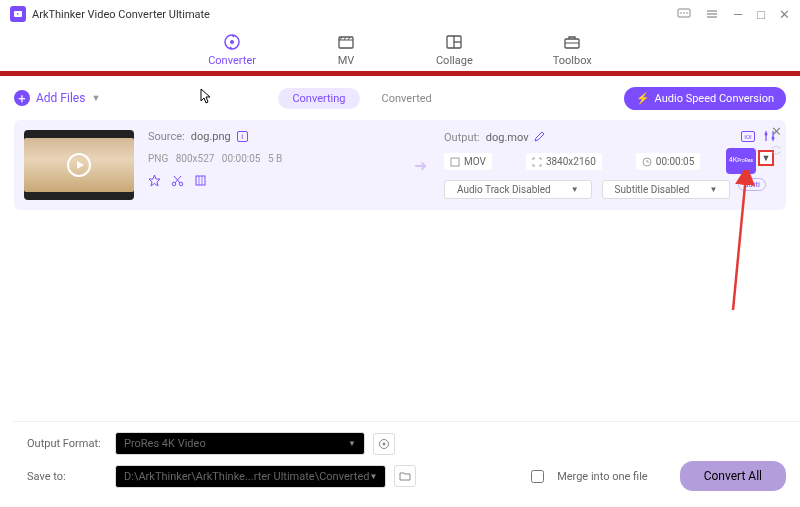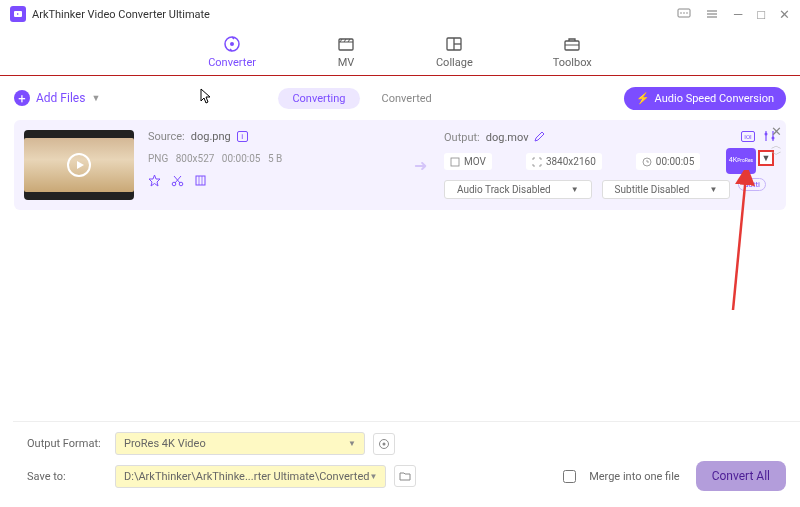--- a/index.html
+++ b/index.html
@@ -3,21 +3,21 @@
 <meta charset="utf-8">
 <style>
 *{box-sizing:border-box;margin:0;padding:0;font-family:-apple-system,BlinkMacSystemFont,"Segoe UI",Roboto,sans-serif}
 body{width:800px;height:507px;background:#fff;overflow:hidden;position:relative}
 .titlebar{height:28px;display:flex;align-items:center;padding:0 10px;font-size:11px;color:#333}
 .titlebar-logo{width:16px;height:16px;background:#7c4dff;border-radius:3px;margin-right:6px;display:flex;align-items:center;justify-content:center}
 .titlebar-logo svg{width:10px;height:10px}
 .titlebar-title{flex:1}
 .titlebar-btns{display:flex;gap:14px;align-items:center}
 .titlebar-btns span{cursor:pointer;color:#888;font-size:13px;display:flex;align-items:center}
-.nav{height:48px;display:flex;align-items:center;justify-content:center;gap:80px;border-bottom:1px solid #b91c1c}
+.nav{height:48px;display:flex;align-items:center;justify-content:center;gap:80px;border-bottom:5px solid #b91c1c}
 .nav-item{display:flex;flex-direction:column;align-items:center;gap:2px;cursor:pointer;color:#666;font-size:11px}
 .nav-item.active{color:#7c4dff}
 .nav-icon{width:20px;height:20px;display:flex;align-items:center;justify-content:center}
 .toolbar{height:32px;display:flex;align-items:center;padding:0 14px;margin-top:6px}
 .add-btn{display:flex;align-items:center;gap:6px;color:#7c4dff;font-size:12px;cursor:pointer}
 .add-plus{width:16px;height:16px;border-radius:50%;background:#7c4dff;color:#fff;display:flex;align-items:center;justify-content:center;font-size:13px;line-height:1}
 .toolbar-center{flex:1;display:flex;justify-content:center;gap:8px}
 .tab{padding:4px 14px;border-radius:12px;font-size:11px;color:#888;cursor:pointer}
 .tab.active{background:#ede7ff;color:#7c4dff}
 .high-speed{background:#7c4dff;color:#fff;font-size:11px;padding:5px 12px;border-radius:14px;display:flex;align-items:center;gap:5px;cursor:pointer}
@@ -44,25 +44,25 @@
 .sel{background:#fff;border:1px solid #ddd;border-radius:3px;padding:3px 12px;font-size:10px;color:#666;display:flex;align-items:center;gap:20px;cursor:pointer}
 .badge-4k{position:absolute;right:30px;top:28px;width:30px;height:26px;background:#7c4dff;border-radius:4px;color:#fff;font-size:7px;display:flex;flex-direction:row;align-items:center;justify-content:center;line-height:1.1}
 .format-dd{position:absolute;right:12px;top:30px;width:16px;height:16px;border:2px solid #e53935;background:#fff;display:flex;align-items:center;justify-content:center;cursor:pointer;font-size:9px;color:#555}
 .close-x{position:absolute;right:4px;top:4px;cursor:pointer;color:#888;font-size:13px}
 .sort-arrows{position:absolute;right:4px;top:22px;color:#bbb;font-size:11px;line-height:0.8;cursor:pointer}
 .settings-btn{position:absolute;right:20px;top:58px;font-size:8px;color:#7c4dff;border:1px solid #c5b3f9;border-radius:8px;padding:1px 5px;cursor:pointer}
 .red-arrow{position:absolute;left:728px;top:170px;pointer-events:none}
 .footer{position:absolute;bottom:0;left:13px;right:0;border-top:1px solid #eee;padding:10px 14px;font-size:11px;color:#666}
 .footer-row{display:flex;align-items:center;gap:8px;margin-bottom:6px}
 .footer-label{width:80px;color:#666}
-.footer-sel{flex:0 0 250px;border:1px solid #ddd;border-radius:3px;padding:4px 8px;display:flex;align-items:center;justify-content:space-between;background:#fef9c3;cursor:pointer;font-size:11px}
+.footer-sel{flex:0 0 250px;border:1px solid #ddd;border-radius:3px;padding:4px 8px;display:flex;align-items:center;justify-content:space-between;background:#000000;cursor:pointer;font-size:11px}
 .footer-icon-btn{width:22px;height:22px;border:1px solid #ddd;border-radius:3px;display:flex;align-items:center;justify-content:center;cursor:pointer;color:#888;font-size:11px}
-.merge{display:flex;align-items:center;gap:13px;margin-left:auto;margin-right:8px}
+.merge{display:flex;align-items:center;gap:13px;margin-left:auto;margin-right:24px}
 .merge input{accent-color:#7c4dff}
-.convert-btn{background:#b39ddb;color:#4c1d95;padding:8px 16px;border-radius:8px;font-size:12px;cursor:pointer;border:none}
+.convert-btn{background:#b39ddb;color:#000000;padding:8px 24px;border-radius:13px;font-size:12px;cursor:pointer;border:none}
 .footer-bottom{display:flex;align-items:center}
 .cursor{position:absolute;left:200px;top:88px;pointer-events:none}
 .pencil{color:#7c4dff;cursor:pointer}
 .info-i{display:inline-flex;width:11px;height:11px;border:1px solid #7c4dff;color:#7c4dff;border-radius:2px;align-items:center;justify-content:center;font-size:8px;cursor:pointer}
 </style>
 </head>
 <body>
 
 <div class="titlebar">
   <div class="titlebar-logo">

